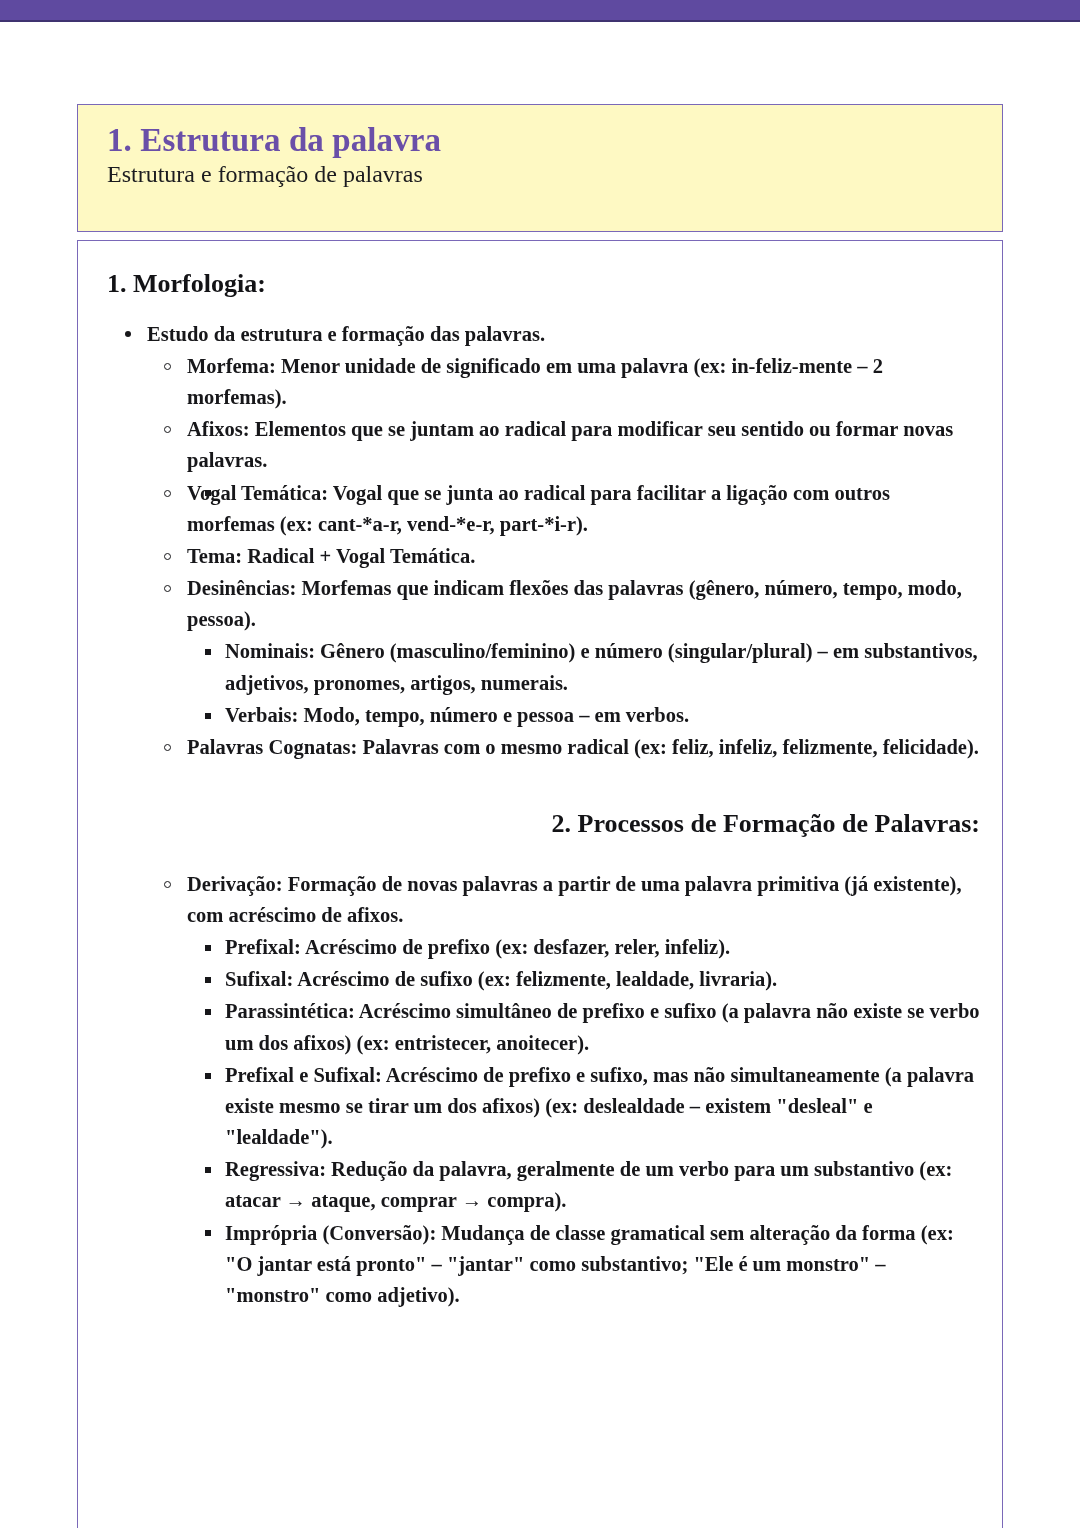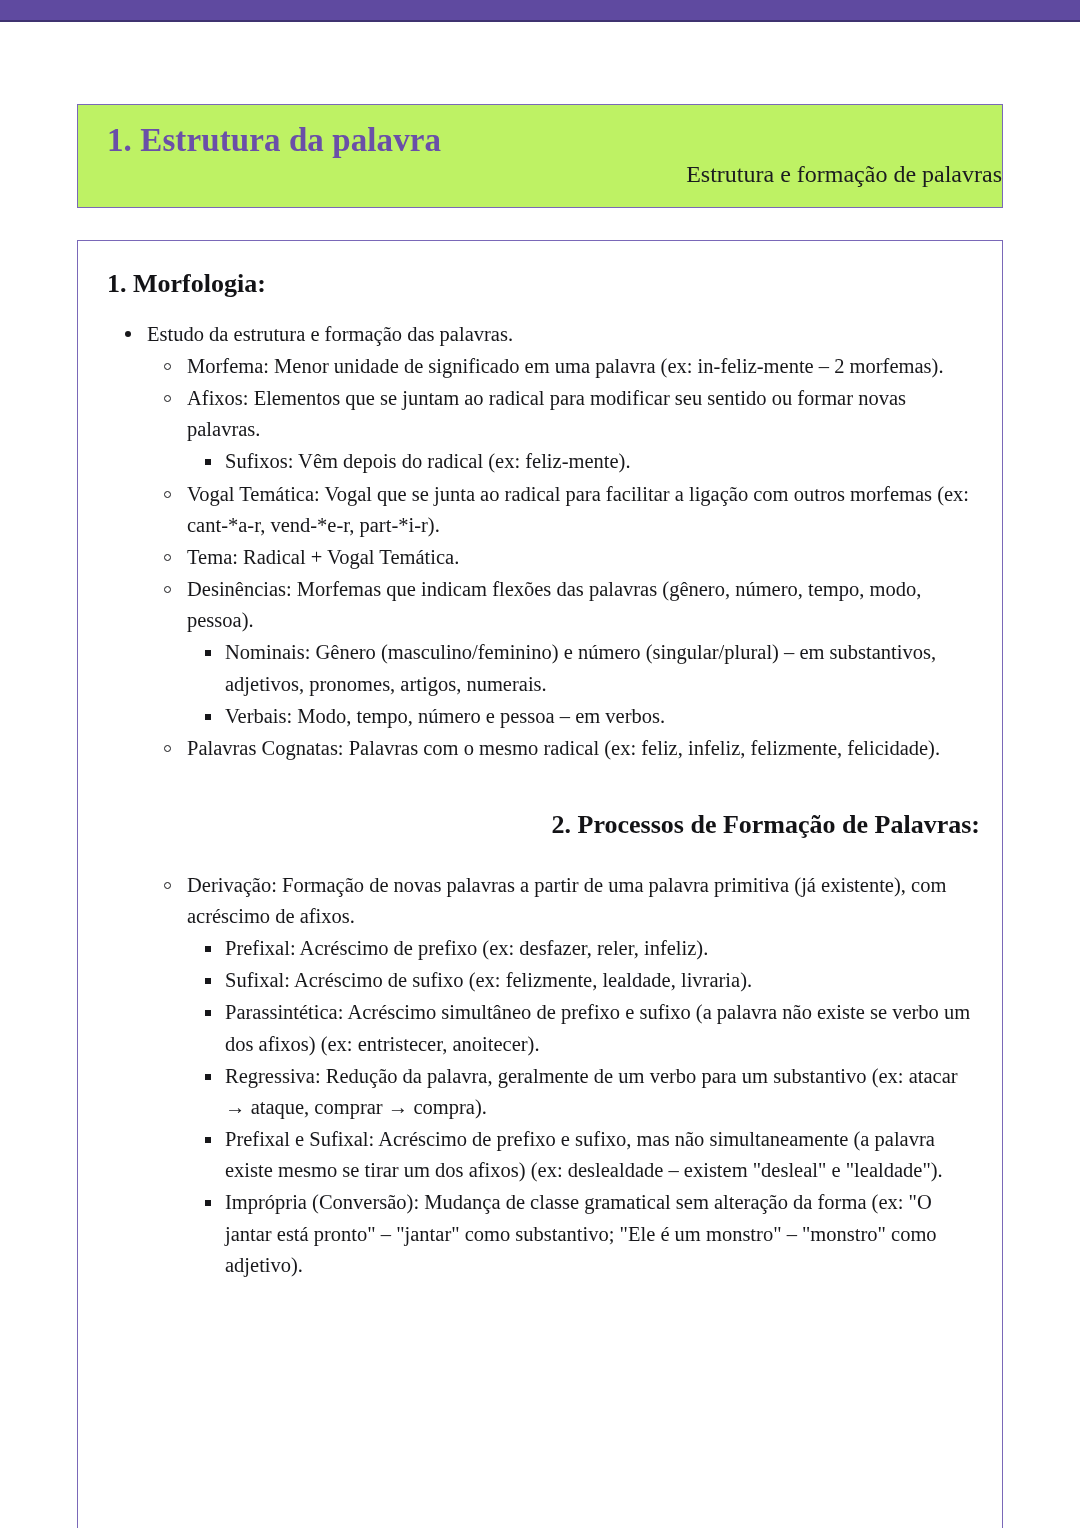--- a/index.html
+++ b/index.html
@@ -32,45 +32,44 @@
     width: 1080px;
     height: 1528px;
   }
 
   
   .title-card {
     position: absolute;
     left: 77px;
     top: 104px;
     width: 926px;
-    height: 104px;
+    height: 128px;
     border: 1.5px solid #7a68b8;
     box-sizing: border-box;
-    background: #bef264;
+    background: #fef9c3;
   }
   .title-inner {
     padding: 18px 0 0 29px;
   }
   .doc-title {
     font-size: 33px;
     font-weight: bold;
     color: #6a4fa8;
     line-height: 1.08;
     letter-spacing: 0.1px;
     margin: 0;
     white-space: nowrap;
   }
   .doc-subtitle {
     font-size: 24px;
     font-weight: normal;
     color: #1b1b1f;
     line-height: 1.12;
     margin: 2px 0 0 0;
     white-space: nowrap;
-    text-align: right;
   }
 
   
   .content-card {
     position: absolute;
     left: 77px;
     top: 240px;
     width: 926px;
     height: 1320px;          
     border: 1.5px solid #7a68b8;
@@ -93,20 +92,21 @@
   .section-heading.second {
     margin-top: 44px;
     text-align: right;
   }
 
   
   ul.lvl1, ul.lvl2, ul.lvl3 {
     margin: 0;
     padding: 0;
     list-style: none;
+    font-weight: bold;
   }
   ul.lvl1 { margin-top: 18px; }
 
   li {
     position: relative;
     font-size: 20.5px;
     line-height: 1.52;
     color: #17171a;
     margin: 0;
   }
@@ -197,21 +197,20 @@
             </li>
             <li>
               <span class="bullet"></span>
               <span class="txt">Afixos: Elementos que se juntam ao radical para modificar seu sentido ou formar novas palavras.</span>
               <ul class="lvl3">
                 <li>
                   <span class="bullet"></span>
                 </li>
                 <li>
                   <span class="bullet"></span>
-                  <span class="txt">Sufixos: Vêm depois do radical (ex: feliz-mente).</span>
                 </li>
               </ul>
             </li>
             <li>
               <span class="bullet"></span>
               <span class="txt">Vogal Temática: Vogal que se junta ao radical para facilitar a ligação com outros morfemas (ex: cant-*a-r, vend-*e-r, part-*i-r).</span>
             </li>
             <li>
               <span class="bullet"></span>
               <span class="txt">Tema: Radical + Vogal Temática.</span>
@@ -253,25 +252,25 @@
             <li>
               <span class="bullet"></span>
               <span class="txt">Sufixal: Acréscimo de sufixo (ex: felizmente, lealdade, livraria).</span>
             </li>
             <li>
               <span class="bullet"></span>
               <span class="txt">Parassintética: Acréscimo simultâneo de prefixo e sufixo (a palavra não existe se verbo um dos afixos) (ex: entristecer, anoitecer).</span>
             </li>
             <li>
               <span class="bullet"></span>
+              <span class="txt">Prefixal e Sufixal: Acréscimo de prefixo e sufixo, mas não simultaneamente (a palavra existe mesmo se tirar um dos afixos) (ex: deslealdade – existem "desleal" e "lealdade").</span>
+            </li>
+            <li>
+              <span class="bullet"></span>
               <span class="txt">Regressiva: Redução da palavra, geralmente de um verbo para um substantivo (ex: atacar → ataque, comprar → compra).</span>
-            </li>
-            <li>
-              <span class="bullet"></span>
-              <span class="txt">Prefixal e Sufixal: Acréscimo de prefixo e sufixo, mas não simultaneamente (a palavra existe mesmo se tirar um dos afixos) (ex: deslealdade – existem "desleal" e "lealdade").</span>
             </li>
             <li>
               <span class="bullet"></span>
               <span class="txt">Imprópria (Conversão): Mudança de classe gramatical sem alteração da forma (ex: "O jantar está pronto" – "jantar" como substantivo; "Ele é um monstro" – "monstro" como adjetivo).</span>
             </li>
           </ul>
         </li>
       </ul>
 
     </div>

